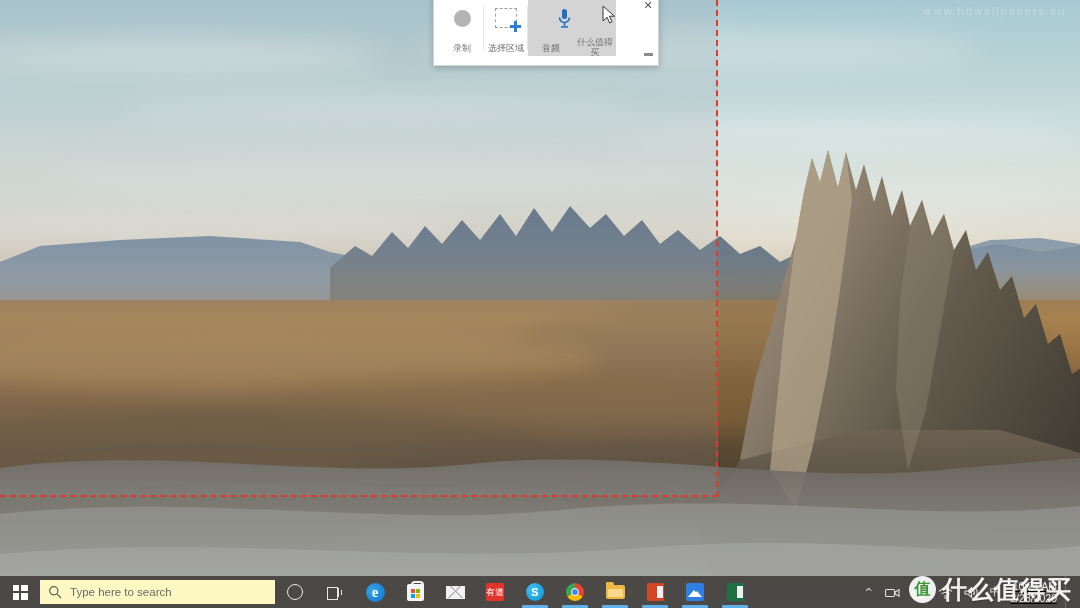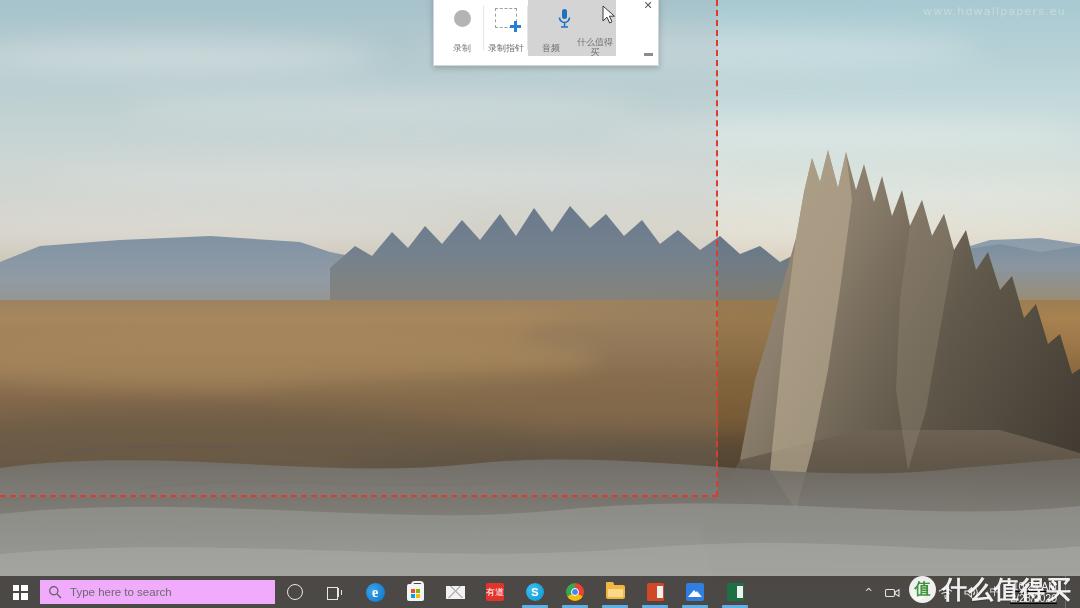--- a/index.html
+++ b/index.html
@@ -157,21 +157,21 @@
     display:flex;align-items:center;
   }
   #start-button{
     width:40px;height:32px;display:flex;align-items:center;justify-content:center;
     cursor:default;
   }
   .win-logo{width:15px;height:15px;display:grid;grid-template-columns:1fr 1fr;grid-template-rows:1fr 1fr;gap:1.6px;}
   .win-logo i{background:#ffffff;display:block;}
 
   #search-box{
-    width:235px;height:24px;background:#f0abfc;
+    width:235px;height:24px;background:#fef9c3;
     display:flex;align-items:center;padding:0 8px;
     box-sizing:border-box;cursor:text;
   }
   .search-glyph{width:14px;height:14px;margin-right:8px;flex:none;}
   #search-placeholder{
     font-size:11.5px;color:#6a6a6a;font-family:"Liberation Sans",sans-serif;
   }
 
   .tb-item{
     width:40px;height:32px;display:flex;align-items:center;justify-content:center;
@@ -416,21 +416,21 @@
       <span class="tb-label">录制</span>
     </div>
 
 
     <div class="tb-btn w-area sep">
       <span class="tb-glyph">
         <span class="area-glyph">
             <span class="area-plus"></span>
           </span>
       </span>
-      <span class="tb-label strong">录制指针</span>
+      <span class="tb-label strong">选择区域</span>
     </div>
 
     <div class="tb-btn active">
       <span class="tb-glyph">
         <svg width="15" height="21" viewBox="0 0 15 21">
           <rect x="5" y="1" width="5" height="10" rx="2.5" fill="#1e6fc0"></rect>
           <path d="M2.5 9.5 a5 5 0 0 0 10 0" stroke="#1e6fc0" stroke-width="1.6" fill="none"></path>
           <rect x="6.8" y="14.5" width="1.5" height="4" fill="#1e6fc0"></rect>
           <rect x="4" y="18.2" width="7" height="1.5" fill="#1e6fc0"></rect>
         </svg>

